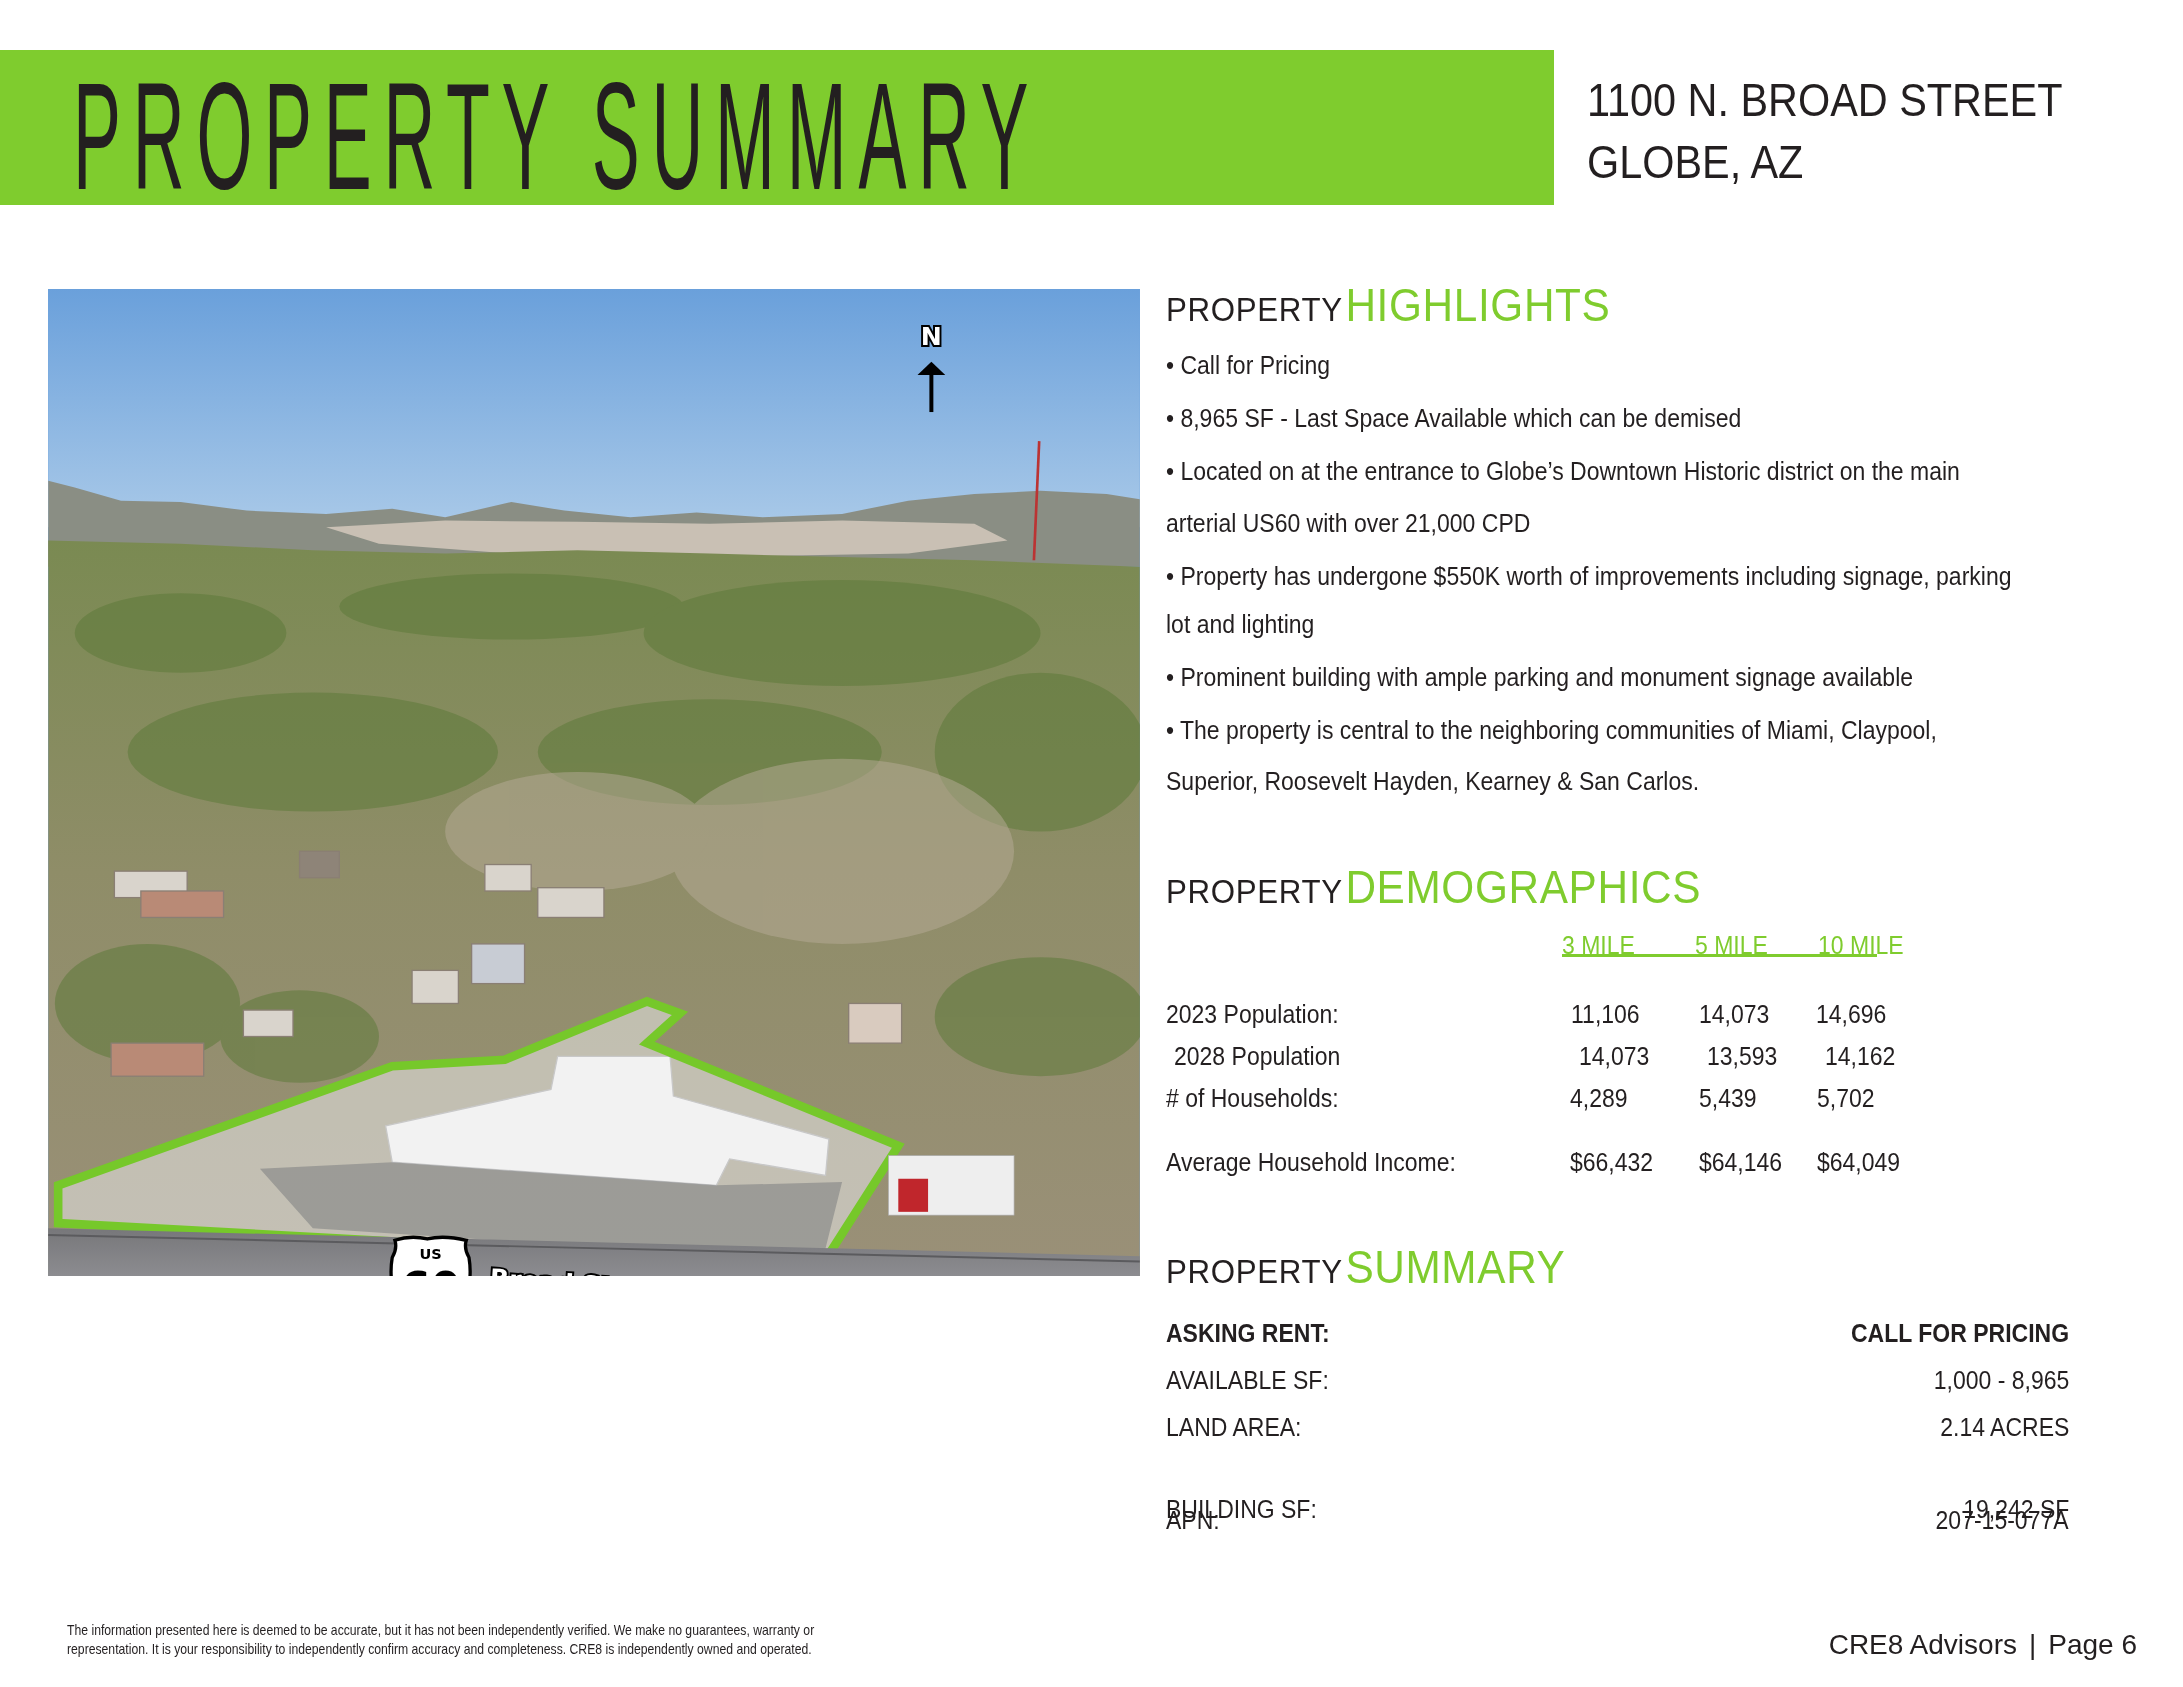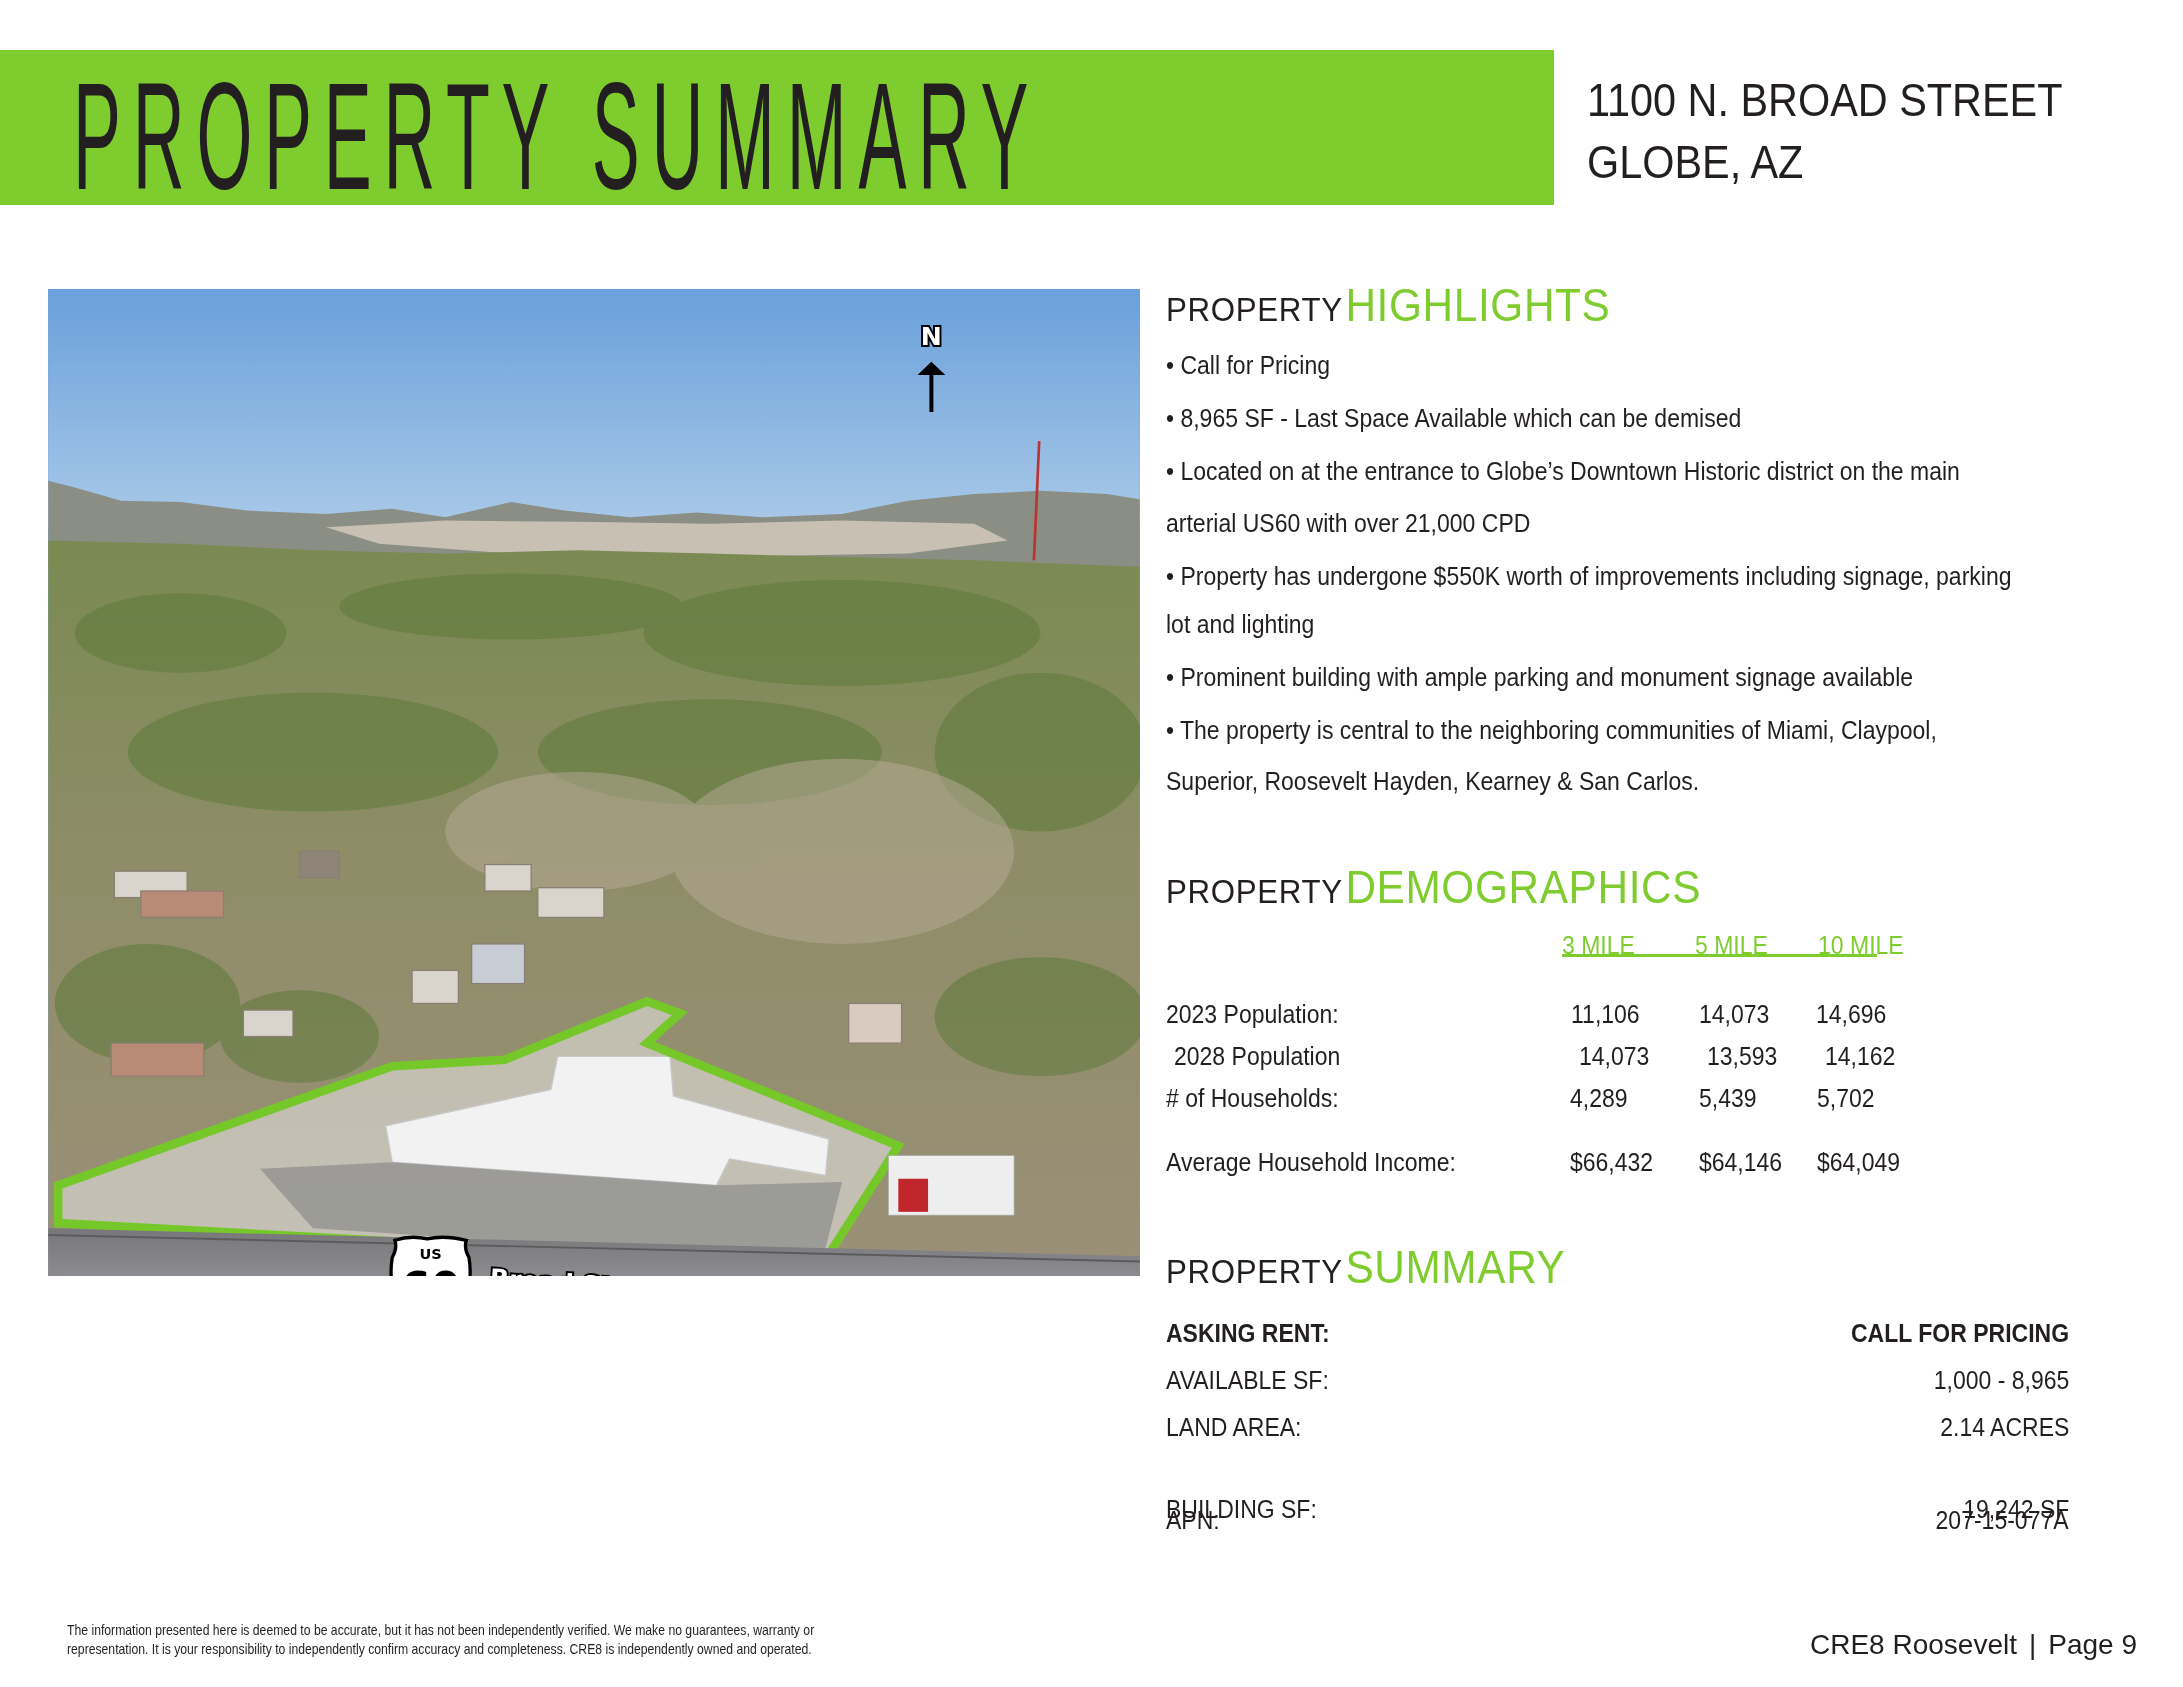--- a/index.html
+++ b/index.html
@@ -224,15 +224,15 @@
 <div class="sum-row" style="top:1506px;text-align:center;">
   <span class="k">APN:</span>
   <span class="v">207-15-077A</span>
 </div>
 
 <div class="disclaimer">
   <div>The information presented here is deemed to be accurate, but it has not been independently verified. We make no guarantees, warranty or</div>
   <div>representation. It is your responsibility to independently confirm accuracy and completeness. CRE8 is independently owned and operated.</div>
 </div>
 <div class="footer-right">
-  <span>CRE8 Roosevelt</span><span class="sep">|</span><span>Page 9</span>
+  <span>CRE8 Advisors</span><span class="sep">|</span><span>Page 6</span>
 </div>
 
 
 </body></html>

